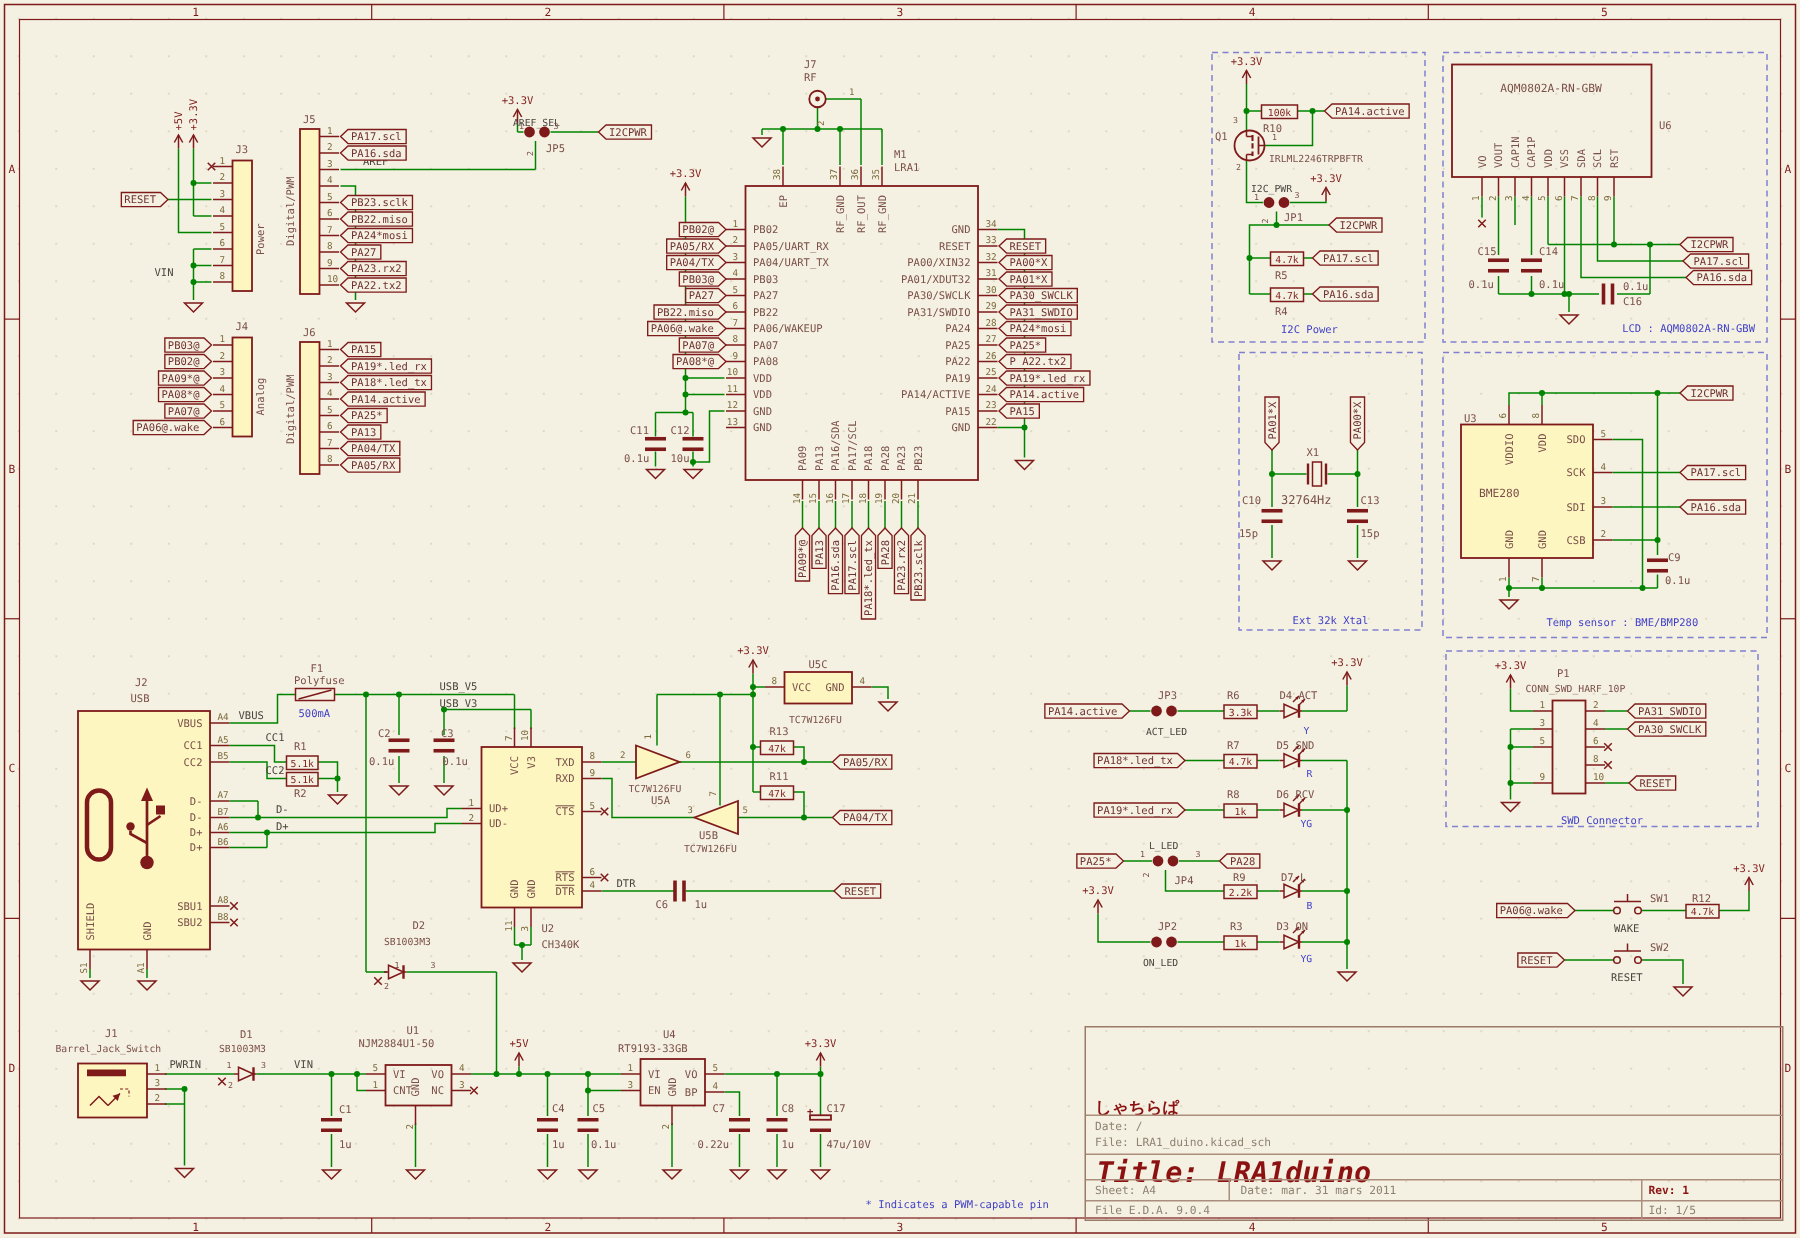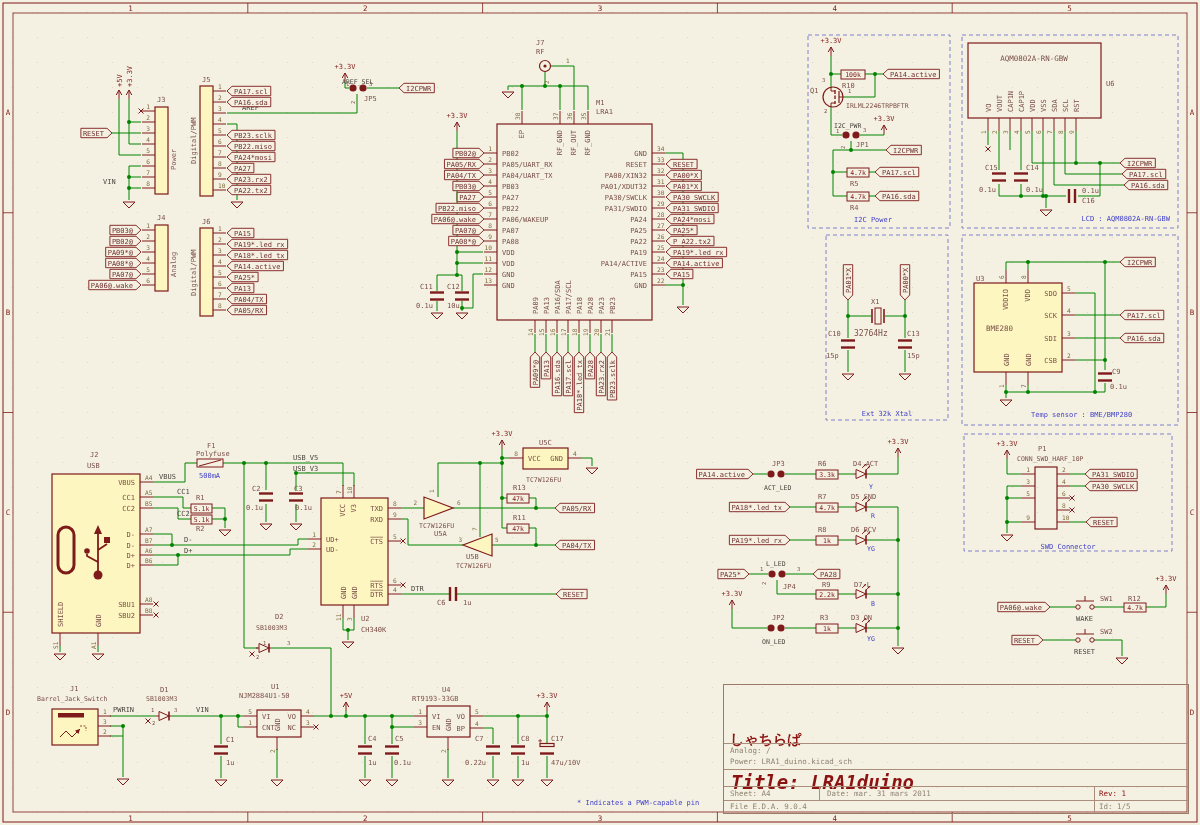--- a/index.html
+++ b/index.html
@@ -3,23 +3,23 @@
 <meta charset="utf-8">
 <style>
   html,body{margin:0;padding:0;background:#e8e4d8;}
   #page{position:relative;width:1200px;height:825px;background:#f5f1e2;
     background-image:radial-gradient(#ddd8c6 0.6px, transparent 0.7px);
     background-size:25px 25px;font-family:"DejaVu Sans Mono", monospace;overflow:hidden;}
   #cv{position:absolute;left:0;top:0;}
   #tb{position:absolute;left:723px;top:684px;width:464px;height:128px;border:1px solid #9b7a68;color:#8f8272;font-size:7.5px;}
   .tbrow{position:absolute;left:0;right:0;border-top:1px solid #ab8d7c;}
   .tbtext{position:absolute;white-space:pre;}
-  .company{color:#8c1212;font-weight:bold;font-size:14px;}
+  .company{color:#8c1212;font-weight:bold;font-size:11px;}
   .bigtitle{color:#8c1212;font-weight:bold;font-style:italic;font-size:19px;}
-  .rev{color:#8c1212;font-weight:normal;}
+  .rev{color:#8c1212;font-weight:bold;}
   .tbv{position:absolute;top:0;bottom:0;border-left:1px solid #ab8d7c;}
 </style>
 </head>
 <body>
 
 <div id="page">
   <svg id="cv" width="1200" height="825">
       <rect x="3" y="3" width="1194" height="819" fill="none" stroke="#7e1a1a" stroke-width="1"></rect>
       <rect x="13" y="13" width="1174" height="799" fill="none" stroke="#7e1a1a" stroke-width="0.8"></rect>
       <text x="130.4" y="10.5" font-size="7.5" fill="#7e1a1a" text-anchor="middle" font-family="&quot;DejaVu Sans Mono&quot;, monospace" font-weight="normal">1</text>
@@ -1406,22 +1406,22 @@
       </g>
       <g transform="translate(1043 640)">
         <polygon points="0,0 -5,-4.7 -31.099999999999998,-4.7 -31.099999999999998,4.7 -5,4.7" fill="#f5f1e2" stroke="#7e1a1a" stroke-width="0.9"></polygon>
         <text x="-29.099999999999998" y="2.5" font-size="7" fill="#6f3030" text-anchor="start" font-family="&quot;DejaVu Sans Mono&quot;, monospace">RESET</text>
       </g>
     </svg>
 
   <div id="tb">
     <span class="tbtext company" style="left:6px;top:46px">しゃちらぱ</span>
     <div class="tbrow" style="top:58px"></div>
-    <span class="tbtext" style="left:6px;top:61px">Analog: /</span>
-    <span class="tbtext" style="left:6px;top:72px">Power: LRA1_duino.kicad_sch</span>
+    <span class="tbtext" style="left:6px;top:61px">Date: /</span>
+    <span class="tbtext" style="left:6px;top:72px">File: LRA1_duino.kicad_sch</span>
     <div class="tbrow" style="top:84px"></div>
     <span class="tbtext bigtitle" style="left:7px;top:86px">Title: LRA1duino</span>
     <div class="tbrow" style="top:101px"></div>
     <span class="tbtext" style="left:6px;top:104px">Sheet: A4</span>
     <span class="tbtext" style="left:103px;top:104px">Date: mar. 31 mars 2011</span>
     <span class="tbtext rev" style="left:375px;top:104px">Rev: 1</span>
     <div class="tbrow" style="top:115px"></div>
     <span class="tbtext" style="left:6px;top:117px">File E.D.A. 9.0.4</span>
     <span class="tbtext" style="left:375px;top:117px">Id: 1/5</span>
     <div class="tbv" style="left:95px;top:101px;height:14px"></div>

